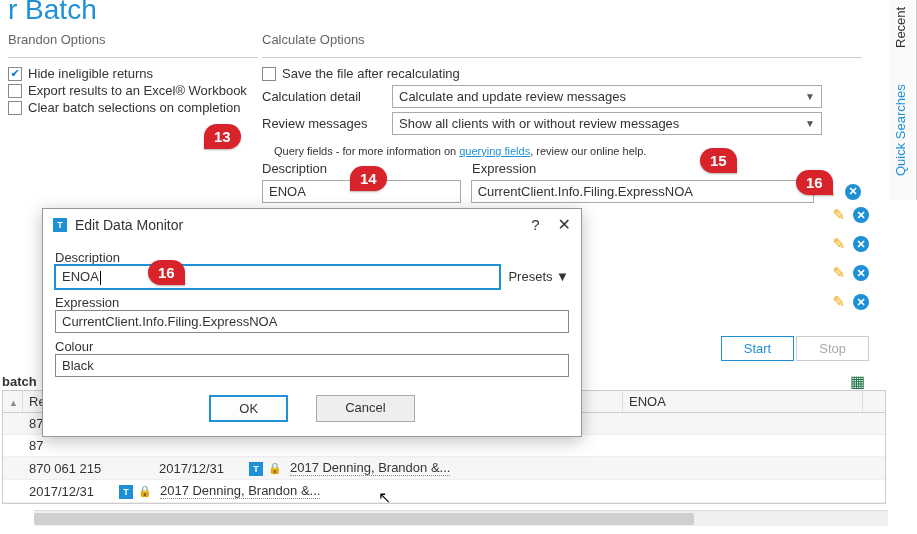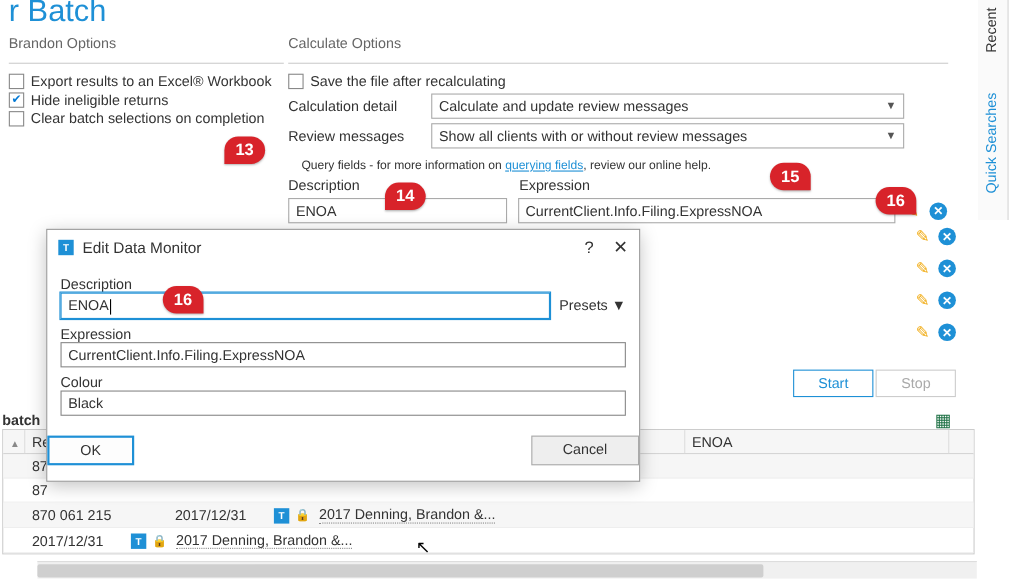--- a/index.html
+++ b/index.html
@@ -50,47 +50,47 @@
   .dlg-title { display:flex; align-items:center; padding:6px 10px; font-size:14px;}
   .dlg-title .spacer{flex:1;}
   .dlg-help { margin-right:18px; cursor:pointer; color:#333; font-size:15px;}
   .dlg-close { cursor:pointer; font-size:16px; font-weight:300;}
   .dlg-body { padding:4px 12px 6px 12px;}
   .dlg-label { font-size:13px; margin-top:6px;}
   .dlg-input { width:100%; border:1px solid #888; padding:3px 6px; font-size:13px; }
   .dlg-input.focus { border:1px solid #1e90d6; outline:1px solid #1e90d6;}
   .dlg-row { display:flex; align-items:center; gap:8px;}
   .presets { font-size:13px; cursor:pointer; white-space:nowrap;}
-  .dlg-buttons { display:flex; justify-content:space-between; gap:28px; padding:12px 0 14px 0;}
+  .dlg-buttons { display:flex; justify-content:center; gap:28px; padding:12px 0 14px 0;}
   .dlg-btn { padding:4px 28px; font-size:13px; background:#eee; border:1px solid #aaa;}
   .dlg-btn.primary { border:2px solid #1e90d6; background:#fdfdfd;}
   .cursor-caret { display:inline-block; width:1px; height:14px; background:#000; vertical-align:middle; margin-left:1px;}
   
   .callout { position:absolute; background:#d8232a; color:#fff; font-weight:bold; font-size:15px; border-radius:14px 14px 14px 0; padding:4px 10px; z-index:200; box-shadow:0 1px 2px rgba(0,0,0,.3);}
   .callout.tail-right { border-radius:14px 14px 0 14px;}
   
   .mouse { position:absolute; left:378px; top:488px; z-index:300; font-size:16px; color:#000;}
   .scroll-thumb { position:absolute; right:29px; top:510px; width:854px; height:16px; background:#f0f0f0; border-top:1px solid #ddd;}
   .scroll-thumb .thumb { position:absolute; left:0; top:2px; height:12px; width:660px; background:#cfcfcf; border-radius:2px;}
 </style>
 </head>
 <body>
 
 <div class="title-fragment">r Batch</div>
 
 <div class="left-col">
   <div class="section-header">Brandon Options</div>
   <div class="divider-line"></div>
   <div class="chk-row">
+    <span class="chk checked"></span>
+    <span>Hide ineligible returns</span>
+  </div>
+  <div class="chk-row">
     <span class="chk"></span>
     <span>Export results to an Excel® Workbook</span>
-  </div>
-  <div class="chk-row">
-    <span class="chk checked"></span>
-    <span>Hide ineligible returns</span>
   </div>
   <div class="chk-row">
     <span class="chk"></span>
     <span>Clear batch selections on completion</span>
   </div>
 </div>
 
 <div class="right-col">
   <div class="section-header">Calculate Options</div>
   <div class="divider-line"></div>

